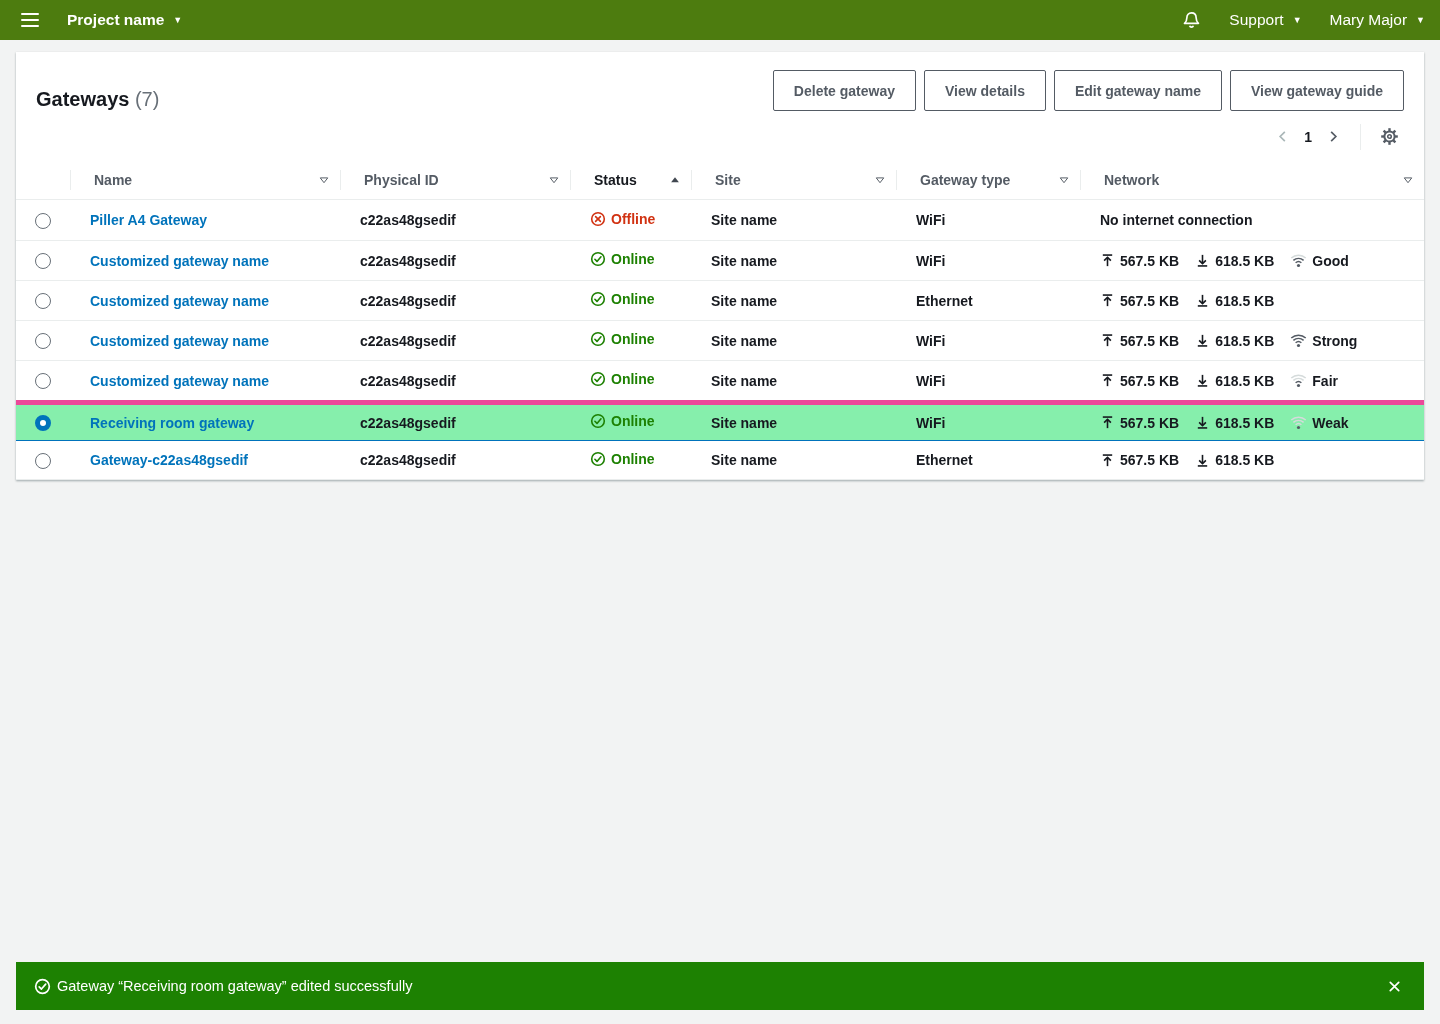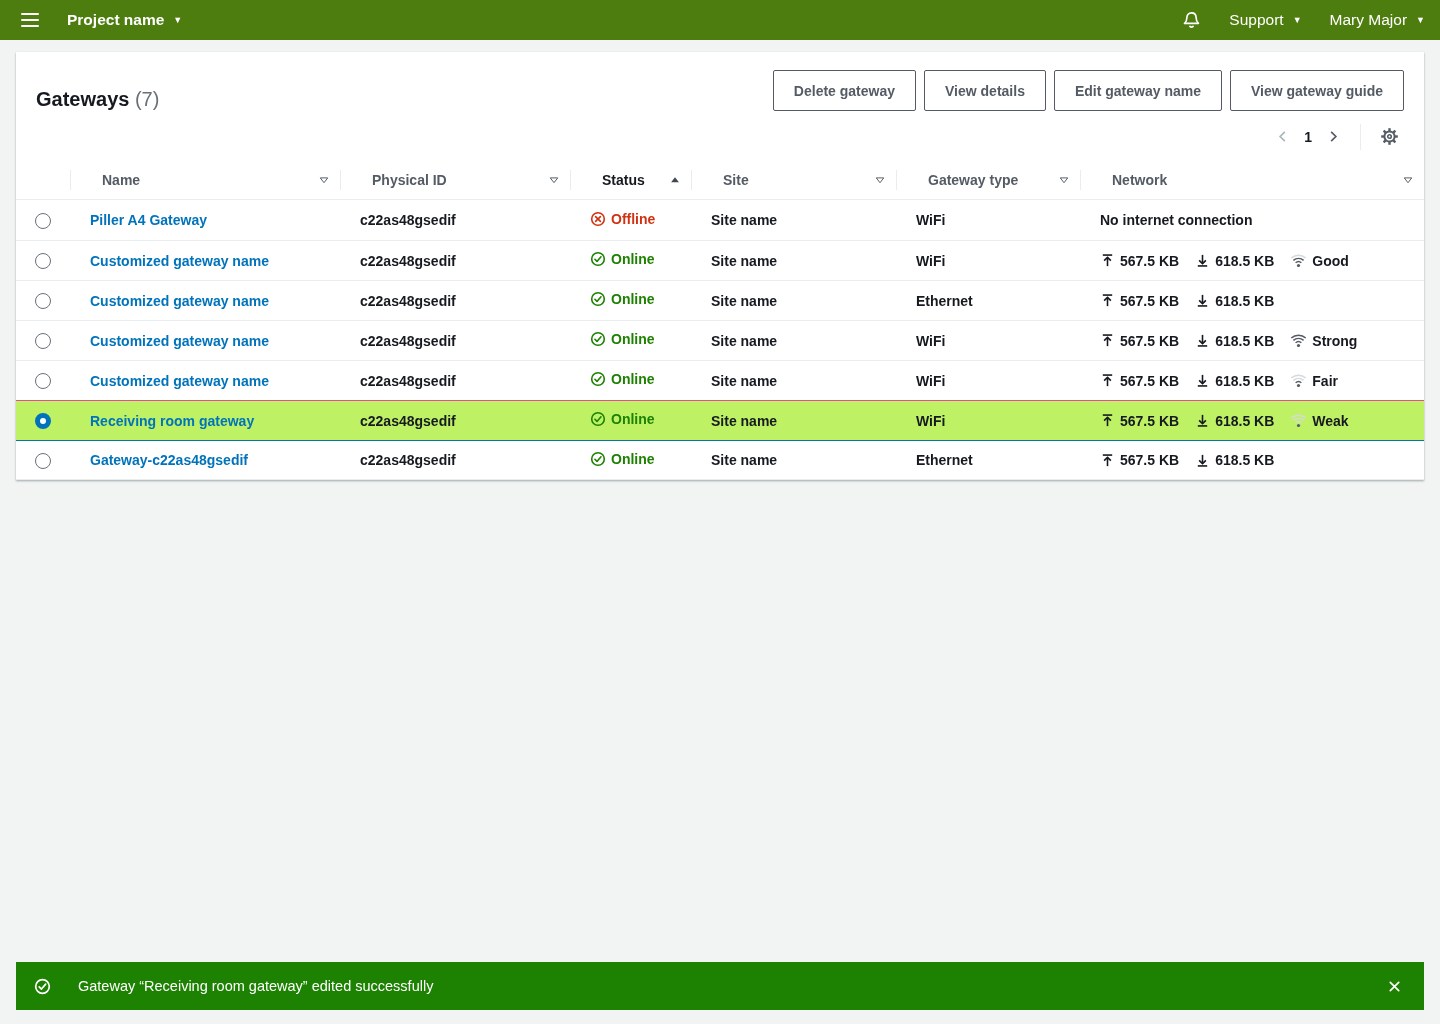--- a/index.html
+++ b/index.html
@@ -28,50 +28,50 @@
     font-size:14px; height:41px; padding:0 20px; border-radius:2px; cursor:pointer;
     font-family:inherit; }
   .controls { display:flex; align-items:center; justify-content:flex-end; padding:12px 18px 10px; }
   .pager { display:flex; align-items:center; }
   .icon-btn { background:none; border:none; padding:4px 7px; cursor:pointer; display:flex; align-items:center; }
   .page-num { font-weight:700; font-size:14px; color:#16191f; padding:0 7px; }
   .vrule { width:1px; height:26px; background:#eaeded; margin:0 12px; }
 
   
   table { width:100%; border-collapse:separate; border-spacing:0; table-layout:fixed; font-size:14px; }
-  th { height:40px; font-weight:700; color:#545b64; text-align:left; padding:0 10px 0 32px;
+  th { height:40px; font-weight:700; color:#545b64; text-align:left; padding:0 10px 0 24px;
     position:relative; border-bottom:1px solid #eaeded; cursor:pointer; }
   th.sorted .col-label { color:#16191f; }
   th:not(.sel-col)::before { content:''; position:absolute; left:0; top:10px; height:20px;
     width:1px; background:#eaeded; }
   th.sel-col::before { display:none; }
   .th-inner { display:flex; align-items:center; justify-content:space-between; }
   td { height:40px; padding:0 10px 0 20px; border-top:1px solid #eaeded; color:#16191f;
     white-space:nowrap; overflow:hidden;font-weight:bold; }
   tbody tr:first-child td { border-top:none; }
   tbody tr:last-child td { border-bottom:1px solid #eaeded; }
-  tr.selected td { background:#bef264; border-top:1px solid #ec4899; }
+  tr.selected td { background:#86efac; border-top:5px solid #ec4899; }
   tr.after-selected td { border-top:1px solid #0073bb; }
   .sel-col { width:54px; text-align:center; padding:0; }
   .radio { display:inline-block; width:16px; height:16px; border-radius:50%;
     border:1px solid #687078; background:#fff; vertical-align:middle; cursor:pointer; }
   .radio.checked { border:5px solid #0073bb; }
   .glink { color:#0073bb; text-decoration:none; }
   .status { display:inline-flex; align-items:flex-end; gap:5px; }
   .status.online { color:#1d8102; }
   .status.offline { color:#d13212; }
   .net { display:flex; align-items:center; }
   .net-group { display:inline-flex; align-items:center; gap:5px; margin-right:16px; }
   .net-group:last-child { margin-right:16px; }
 
   
   .flashbar { position:fixed; left:16px; right:16px; bottom:14px; height:48px;
     background:#1d8102; color:#fff; display:flex; align-items:center; padding:0 18px;
     font-size:14.5px; }
-  .flash-msg { margin-left:27px; flex:1; }
+  .flash-msg { margin-left:6px; flex:1; }
   .flash-close { background:none; border:none; cursor:pointer; padding:4px; display:flex; }
 </style>
 </head>
 <body>
 
 <header class="topnav">
   <div class="hamburger">
     <span></span>
       <span></span>
       <span></span>

